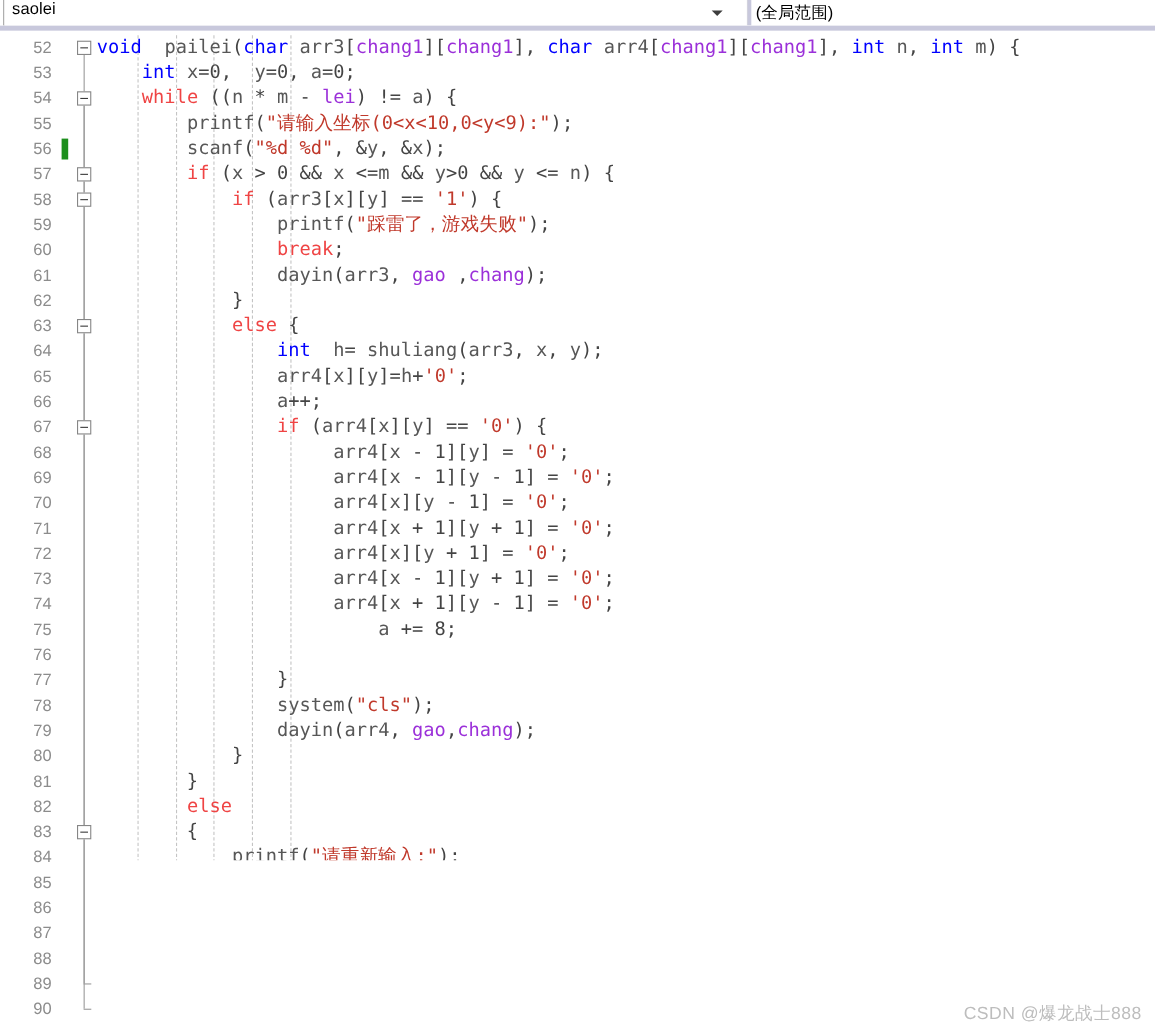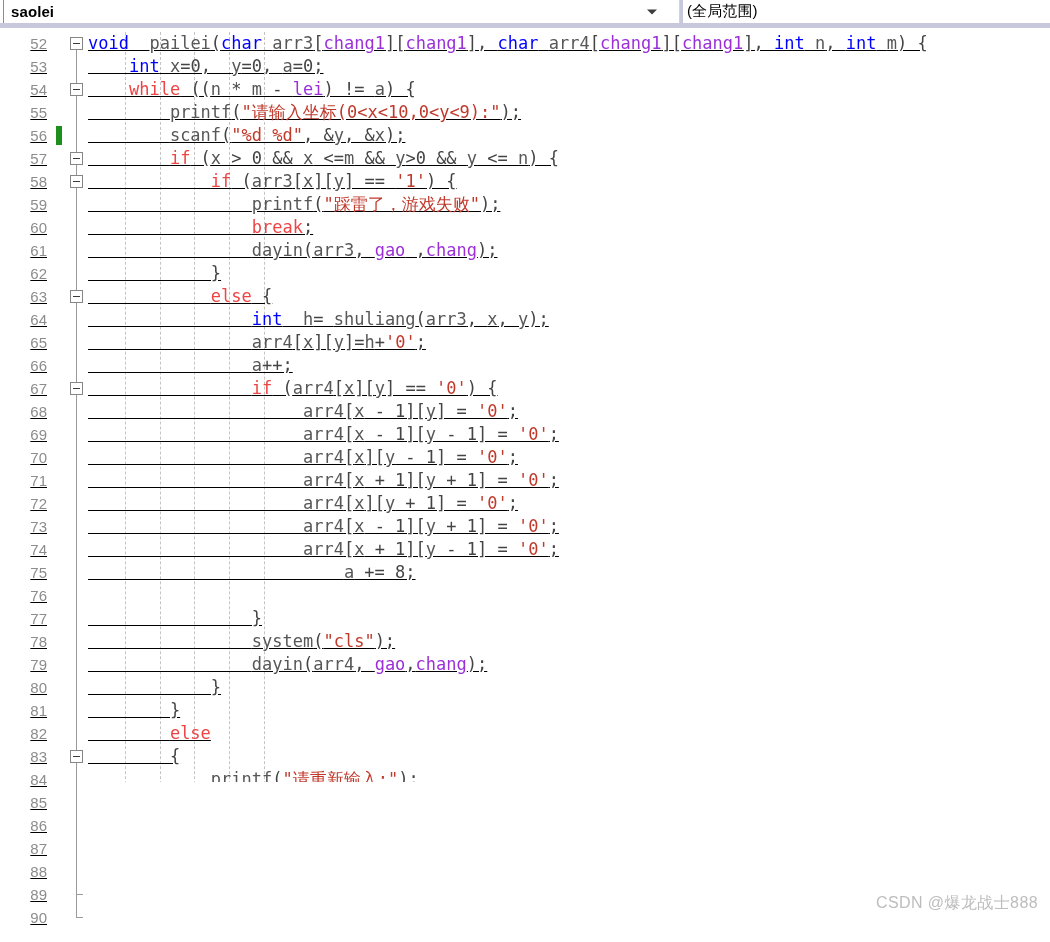--- a/index.html
+++ b/index.html
@@ -27,26 +27,25 @@
     width: 4px;
     background: #ffffff;
     border-right: 1px solid #8d8d8d;
     box-sizing: border-box;
     flex: 0 0 auto;
   }
   .combo-scope {
     flex: 0 0 auto;
     width: 676px;
     display: flex;
-    align-items: center;
+    align-items: flex-start;
     background: #ffffff;
     border-right: 1px solid #d2d2dd;
     box-sizing: border-box;
     position: relative;
-    font-weight: bold;
   }
   .combo-text {
     font-size: 15px;
     color: #000000;
     padding-left: 7px;
     letter-spacing: 0.1px;
     font-family: "Liberation Sans", sans-serif;
     white-space: nowrap;
   }
   .combo-arrow {
@@ -82,21 +81,20 @@
     background: #c8c8dc;
   }
 
   
   .editor {
     position: relative;
     height: 754px;
     background: #ffffff;
     display: flex;
     font-family: "DejaVu Sans Mono", monospace;
-    text-decoration: underline;
   }
 
   .line-numbers {
     flex: 0 0 auto;
     width: 52px;
     text-align: right;
     padding-top: 4px;
     box-sizing: border-box;
     user-select: none;
   }
@@ -191,21 +189,21 @@
   .ctl  { color: #ef4444; }   
   .mac  { color: #9b30d9; }   
   .str  { color: #c0392b; }   
   .chr  { color: #c0392b; }   
   .fn   { color: #575757; }
 
   
   .watermark {
     position: absolute;
     right: 12px;
-    bottom: 28px;
+    bottom: 10px;
     font-family: "Liberation Sans", sans-serif;
     font-size: 16px;
     color: #bdbdbd;
     letter-spacing: 0.4px;
     z-index: 5;
   }
 </style>
 </head>
 <body>
 

